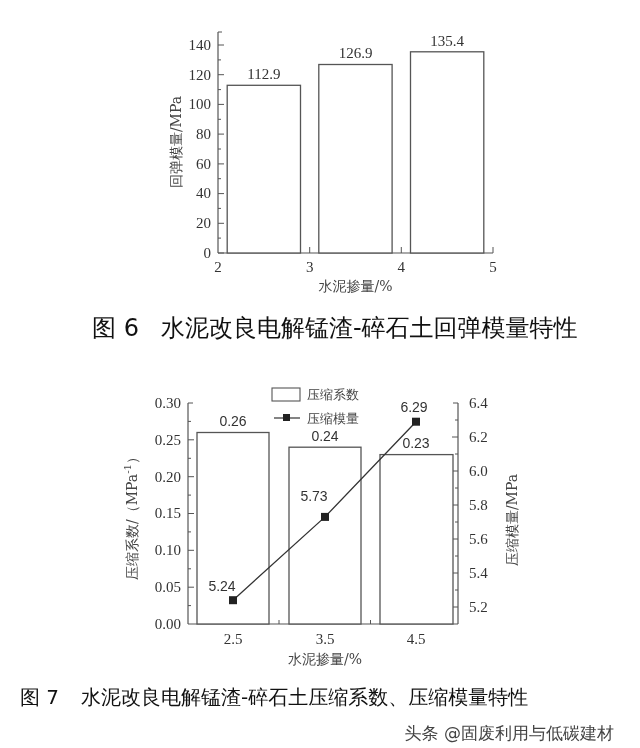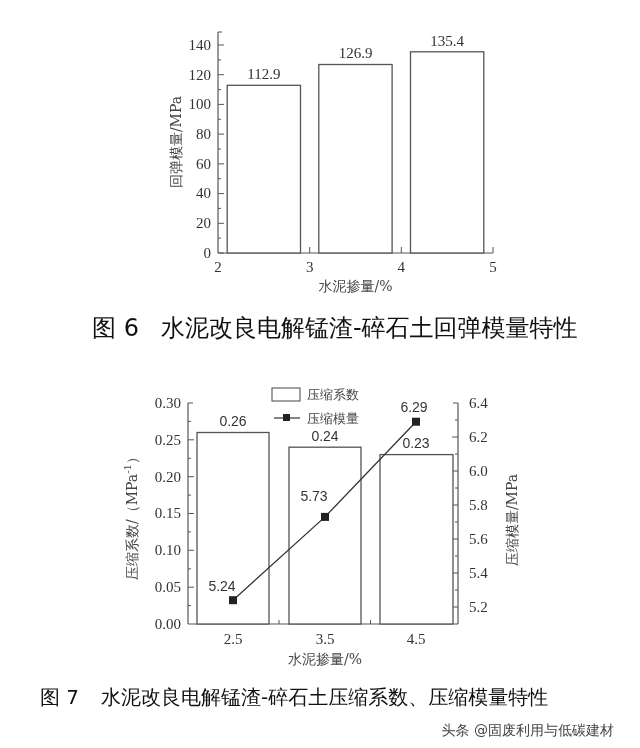--- a/index.html
+++ b/index.html
@@ -10,24 +10,24 @@
   .tick { stroke: #555; stroke-width: 1; }
   .bar { fill: #ffffff; stroke: #555; stroke-width: 1.3; }
   .ticklbl { font-family: "Liberation Serif", serif; font-size: 15px; fill: #333; }
   .vallbl { font-family: "Liberation Serif", serif; font-size: 15px; fill: #333; }
   .vallbl-sans { font-family: "Liberation Sans", sans-serif; font-size: 14px; fill: #333; }
   .axlbl { font-family: "DejaVu Serif", serif; font-size: 14px; fill: #444; }
   .line { stroke: #333; stroke-width: 1.3; fill: none; }
   .marker { fill: #222; }
   .caption { position: absolute; font-family: "DejaVu Sans", sans-serif; color: #111; white-space: nowrap; }
   #cap6 { left: 92px; top: 312px; font-size: 24px; }
-  #cap7 { left: 40px; top: 684px; font-size: 20px; }
+  #cap7 { left: 20px; top: 684px; font-size: 20px; }
   .cap-num { margin-right: 22px; }
   #watermark { position: absolute; right: 26px; top: 722px; font-family: "DejaVu Sans", sans-serif;
-               font-size: 14px; color: #444; white-space: nowrap; }
+               font-size: 17px; color: #444; white-space: nowrap; }
   .legend-text { font-family: "DejaVu Sans", sans-serif; font-size: 13px; fill: #444; }
 </style>
 </head>
 <body>
 
 <svg width="640" height="748">
 
   <g>
 
     <line class="axis" x1="218" y1="32" x2="218" y2="253"></line>

